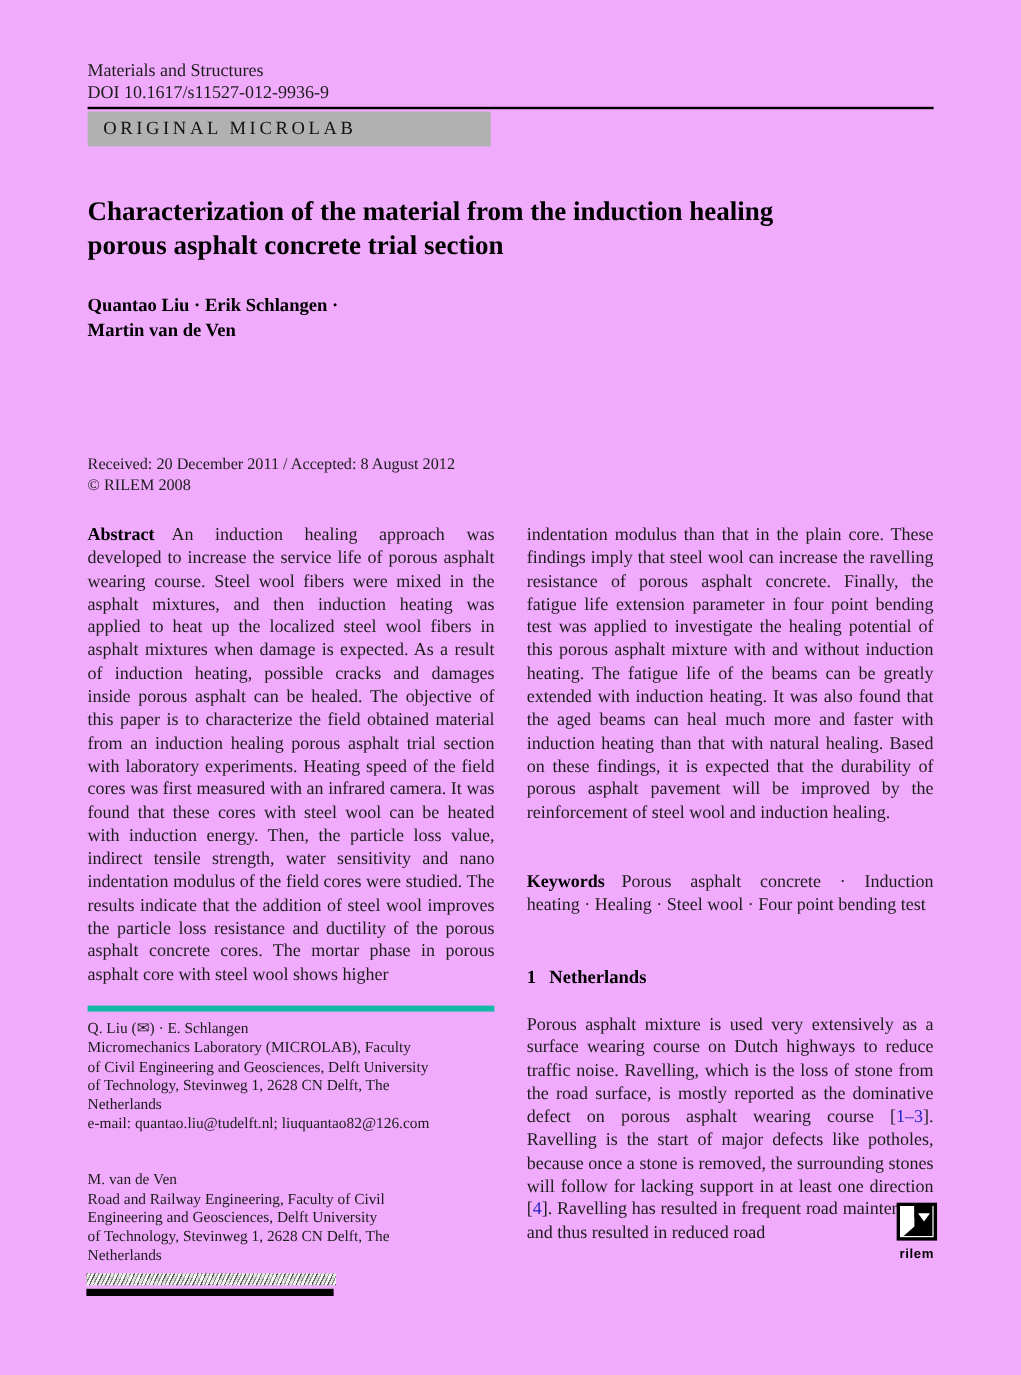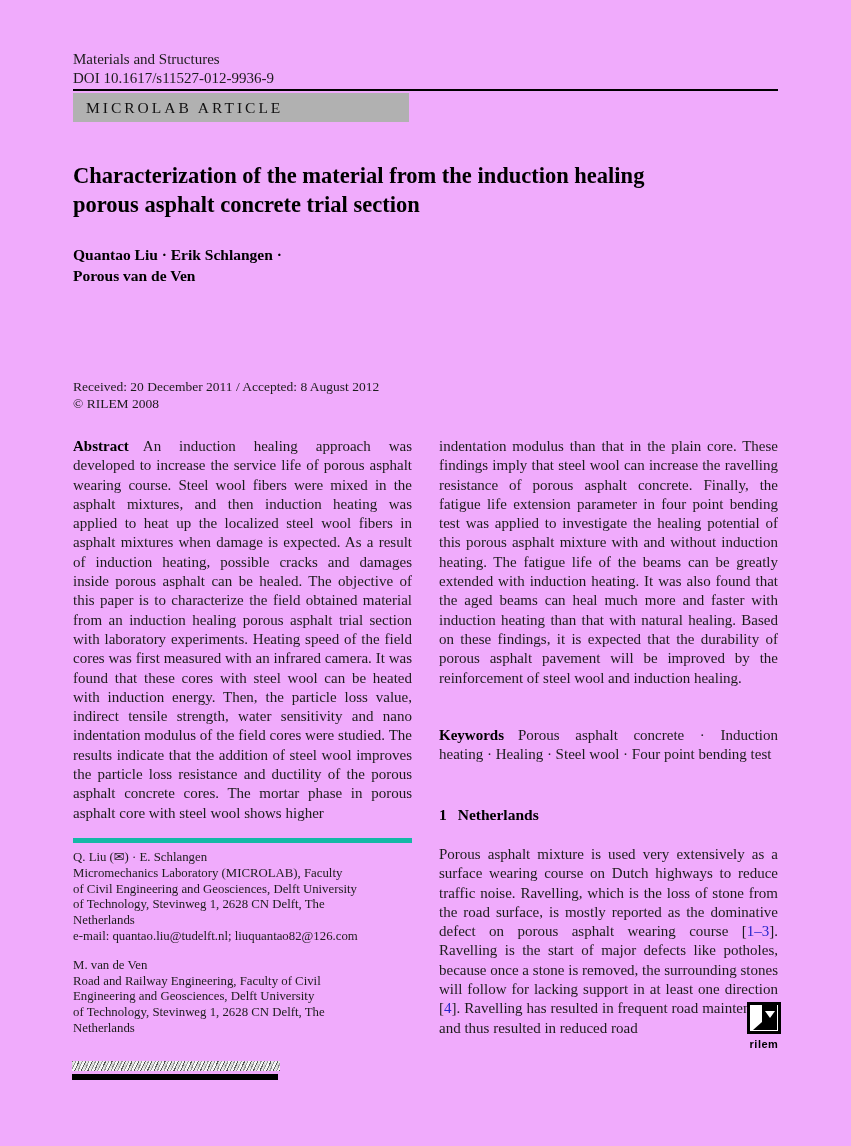--- a/index.html
+++ b/index.html
@@ -47,21 +47,21 @@
   .intro-heading .h-num { margin-right: 11px; }
   .intro-para { left: 439px; top: 845px; }
   .cite { color: #2424cc; }
 
   .footnote {
     left: 73px; top: 838px; width: 339px;
     font-size: 12.8px; line-height: 15.8px;
     border-top: 5px solid #14b8a6; padding-top: 7px;
   }
   .fn-block { white-space: pre-line; }
-  .fn-block + .fn-block { margin-top: 13px; }
+  .fn-block + .fn-block { margin-top: 31px; }
 
   .texture-bar { left: 72px; top: 1061px; width: 208px; }
   .texture-noise {
     height: 10px; width: 100%;
     background:
       repeating-linear-gradient(115deg, rgba(60,60,60,.75) 0 1px, rgba(230,230,230,.8) 1px 3px, rgba(120,120,120,.7) 3px 4px, rgba(250,250,250,.9) 4px 6px),
       repeating-linear-gradient(65deg, #cfcfcf 0 2px, #9a9a9a 2px 4px, #e8e8e8 4px 6px);
   }
   .texture-black { height: 6px; width: 99%; background: #000; margin-top: 3px; }
 
@@ -78,28 +78,28 @@
 <div class="page">
 
   <div class="abs journal-header">
     <div>Materials and Structures</div>
     <div>DOI 10.1617/s11527-012-9936-9</div>
   </div>
 
   <div class="abs header-rule"></div>
 
   <div class="abs type-banner">
-    <span>MICROLAB ARTICLE</span>
+    <span>ORIGINAL MICROLAB</span>
   </div>
 
   <h1 class="abs paper-title">Characterization of the material from the induction healing
 porous asphalt concrete trial section</h1>
 
   <div class="abs authors">Quantao Liu · Erik Schlangen ·
-Porous van de Ven</div>
+Martin van de Ven</div>
 
   <div class="abs received">
     <div>Received: 20 December 2011 / Accepted: 8 August 2012</div>
     <div>© RILEM 2008</div>
   </div>
 
   <p class="abs col abstract-col1"><span class="runin">Abstract</span><span>An induction healing approach was developed to increase the service life of porous asphalt wearing course. Steel wool fibers were mixed in the asphalt mixtures, and then induction heating was applied to heat up the localized steel wool fibers in asphalt mixtures when damage is expected. As a result of induction heating, possible cracks and damages inside porous asphalt can be healed. The objective of this paper is to characterize the field obtained material from an induction healing porous asphalt trial section with laboratory experiments. Heating speed of the field cores was first measured with an infrared camera. It was found that these cores with steel wool can be heated with induction energy. Then, the particle loss value, indirect tensile strength, water sensitivity and nano indentation modulus of the field cores were studied. The results indicate that the addition of steel wool improves the particle loss resistance and ductility of the porous asphalt concrete cores. The mortar phase in porous asphalt core with steel wool shows higher</span></p>
 
   <p class="abs col abstract-col2"><span>indentation modulus than that in the plain core. These findings imply that steel wool can increase the ravelling resistance of porous asphalt concrete. Finally, the fatigue life extension parameter in four point bending test was applied to investigate the healing potential of this porous asphalt mixture with and without induction heating. The fatigue life of the beams can be greatly extended with induction heating. It was also found that the aged beams can heal much more and faster with induction heating than that with natural healing. Based on these findings, it is expected that the durability of porous asphalt pavement will be improved by the reinforcement of steel wool and induction healing.</span></p>
 

